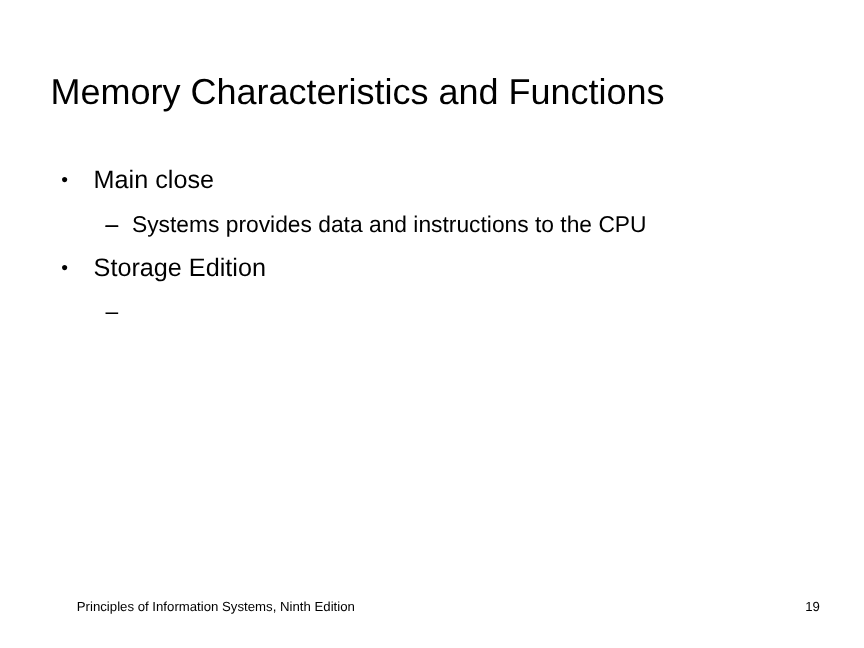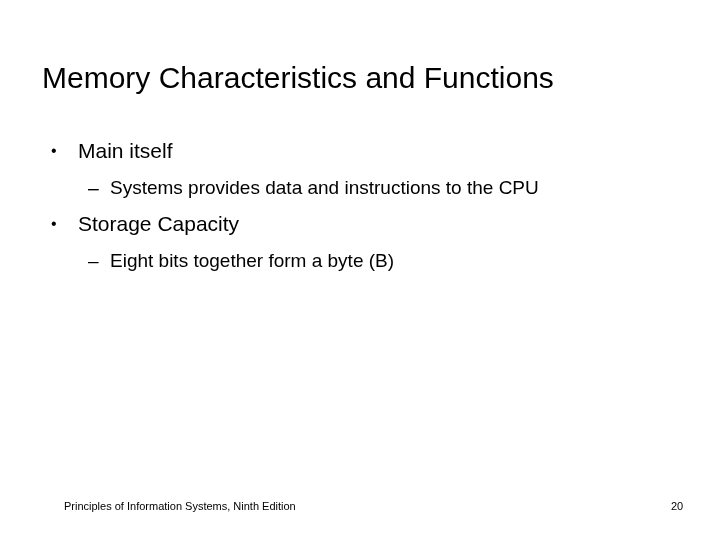--- a/index.html
+++ b/index.html
@@ -116,43 +116,42 @@
 <body>
 
 <div class="slide">
 
   <div class="slide-title">Memory Characteristics and Functions</div>
 
   <div class="body-area">
 
     <div class="lvl1">
       <span class="marker">•</span>
-      <span>Main itself</span>
+      <span>Main close</span>
     </div>
     <div class="block-gap"></div>
     <div class="lvl2">
       <span class="marker">–</span>
     </div>
     <div class="lvl2">
       <span class="marker">–</span>
       <span>Systems provides data and instructions to the CPU</span>
     </div>
 
     <div class="group-gap"></div>
 
     <div class="lvl1">
       <span class="marker">•</span>
-      <span>Storage Capacity</span>
+      <span>Storage Edition</span>
     </div>
     <div class="block-gap"></div>
     <div class="lvl2">
       <span class="marker">–</span>
-      <span>Eight bits together form a byte (B)</span>
     </div>
 
   </div>
 
   <div class="footer">
     <span class="footer-text">Principles of Information Systems, Ninth Edition</span>
-    <span class="footer-page">20</span>
+    <span class="footer-page">19</span>
   </div>
 
 </div>
 
 </body></html>

